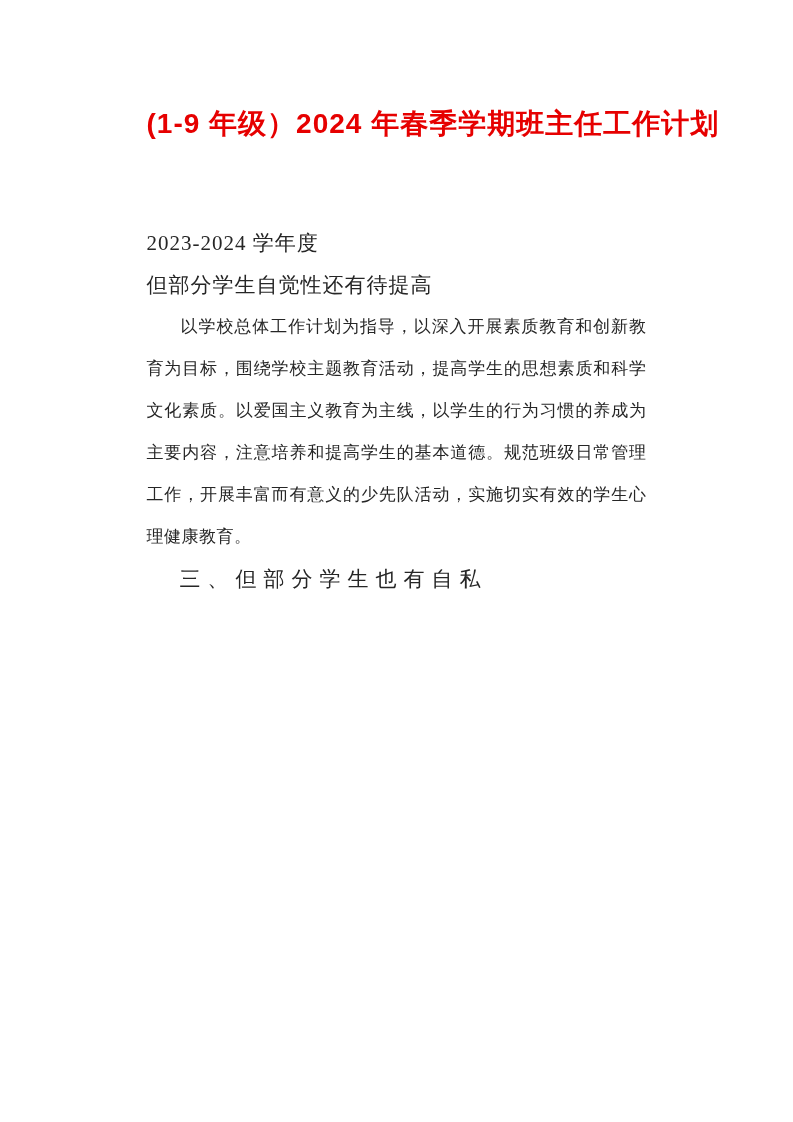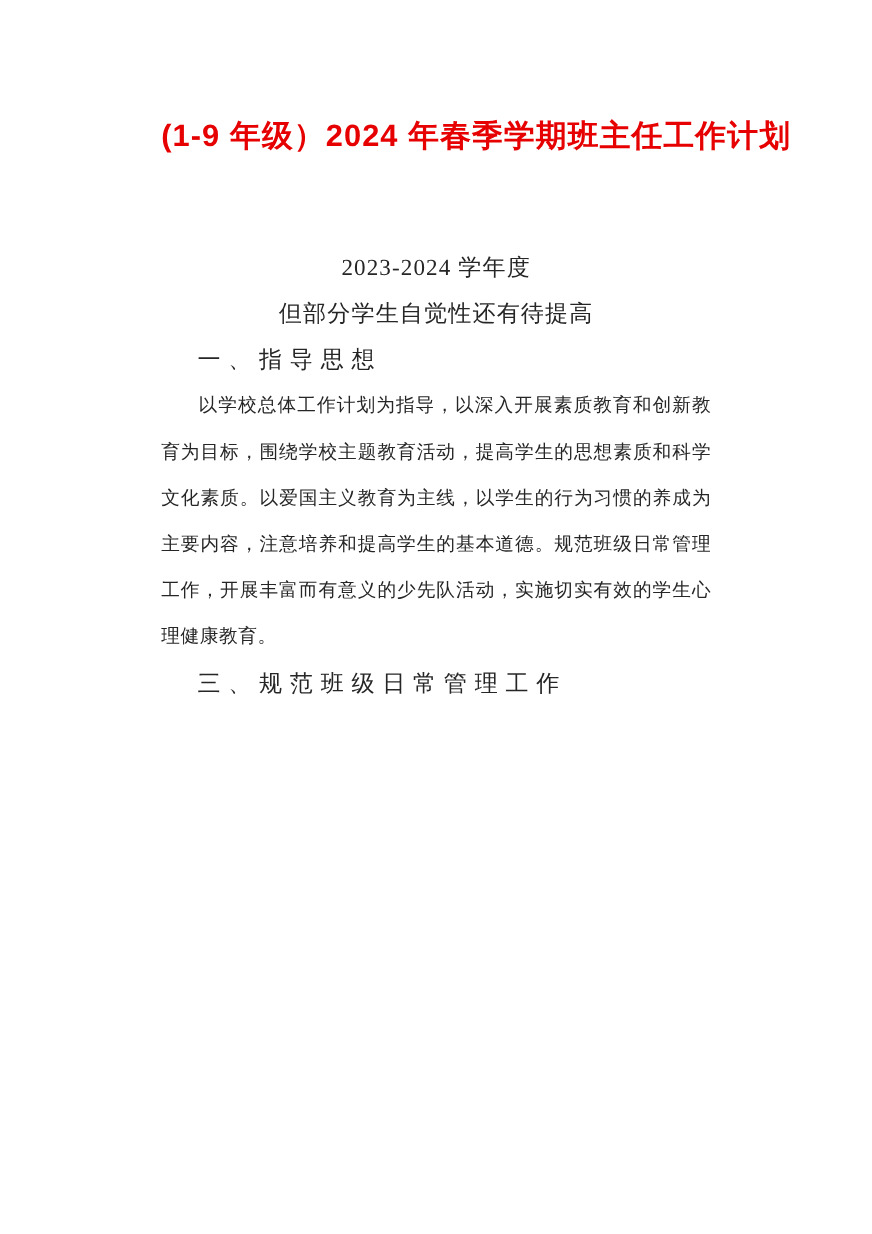--- a/index.html
+++ b/index.html
@@ -23,21 +23,20 @@
     text-align: center;
     font-family: "Liberation Sans", sans-serif;
     font-weight: bold;
     font-size: 28px;
     line-height: 40px;
     letter-spacing: 1px;
     margin: 0 0 78px 0;
     white-space: nowrap;
   }
   .center-line {
-    text-align: center;
     font-size: 21px;
     line-height: 42px;
     letter-spacing: 1px;
     white-space: nowrap;
   }
   .section-heading {
     font-size: 21px;
     line-height: 42px;
     letter-spacing: 7px;
     padding-left: 33px;
@@ -55,21 +54,20 @@
 <body style="background: rgb(255, 255, 255);">
 
 <div class="page">
 
   <div class="doc-title" style="color: rgb(230, 0, 0);">(1-9 年级）2024 年春季学期班主任工作计划</div>
 
   <div class="center-line">2023-2024 学年度</div>
 
   <div class="center-line">但部分学生自觉性还有待提高</div>
 
-  <div class="section-heading">一、指导思想</div>
 
   <p class="para">以学校总体工作计划为指导，以深入开展素质教育和创新教育为目标，围绕学校主题教育活动，提高学生的思想素质和科学文化素质。以爱国主义教育为主线，以学生的行为习惯的养成为主要内容，注意培养和提高学生的基本道德。规范班级日常管理工作，开展丰富而有意义的少先队活动，实施切实有效的学生心理健康教育。</p>
 
 
 
-  <div class="section-heading">三、规范班级日常管理工作</div>
+  <div class="section-heading">三、但部分学生也有自私</div>
 
 </div>
 
 </body></html>

